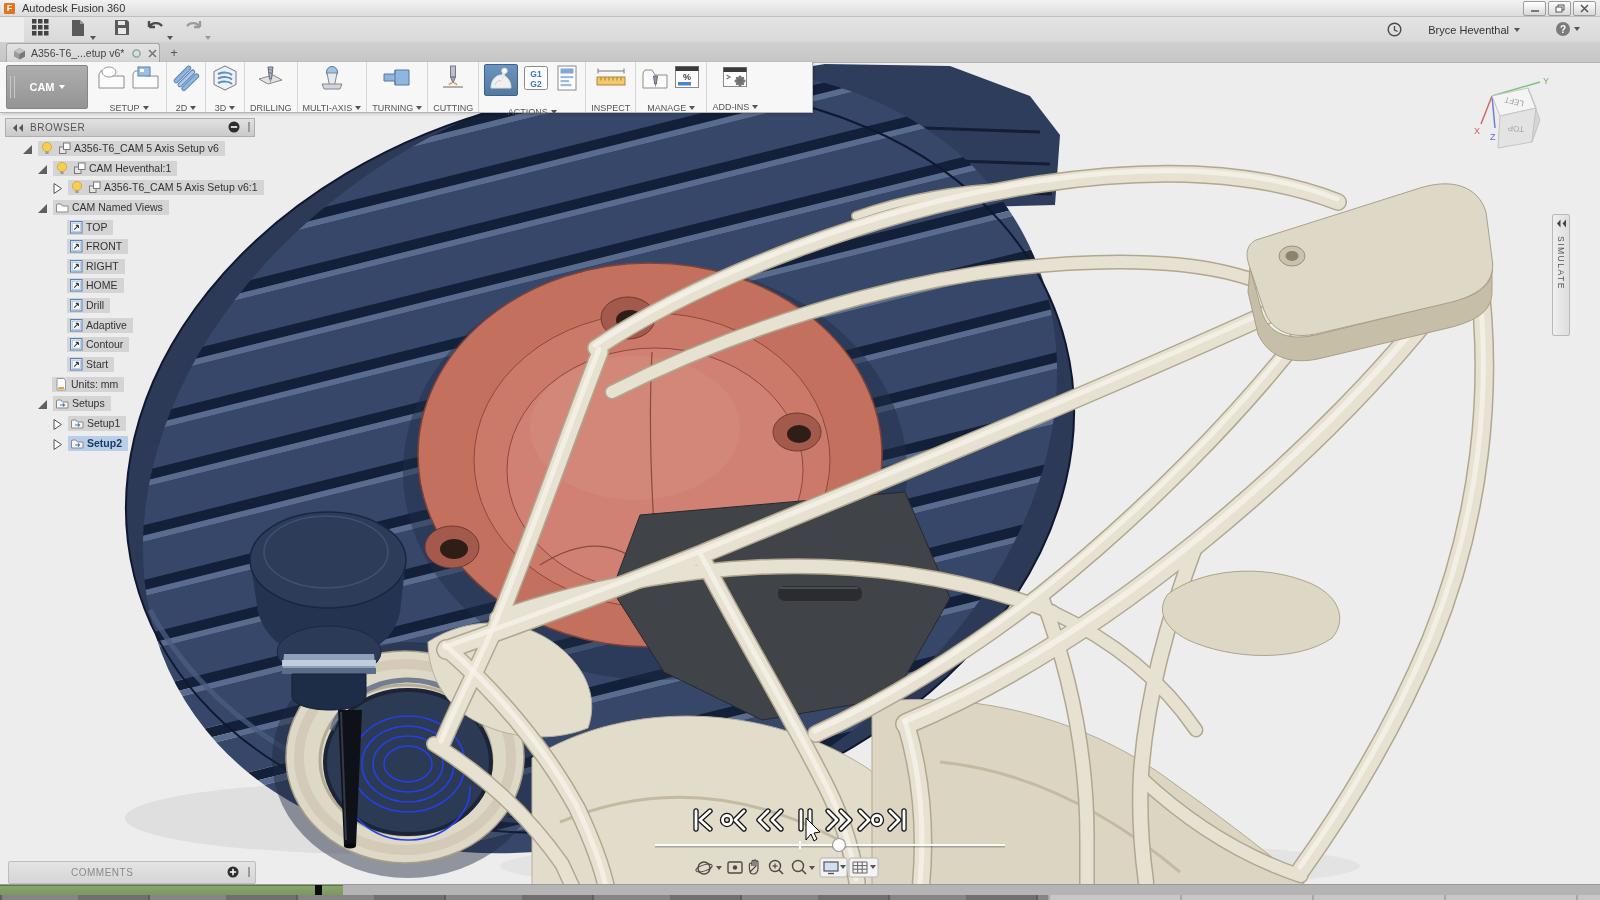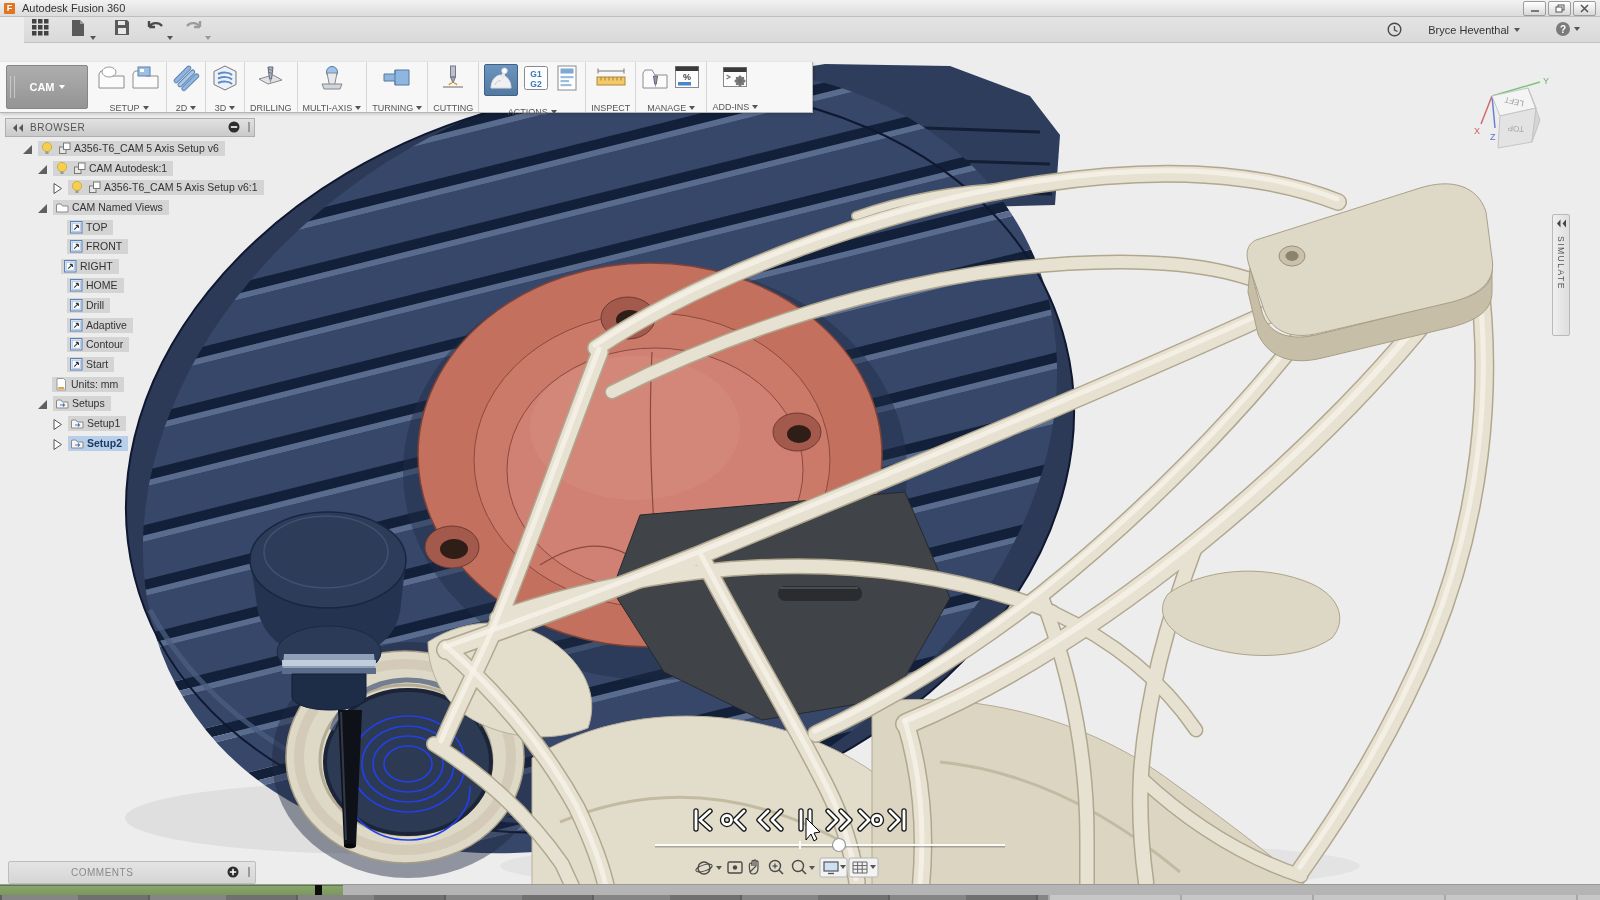--- a/index.html
+++ b/index.html
@@ -437,20 +437,37 @@
       <div class="car"></div>
     </div>
     <div class="abs" style="right:44px;top:5px;display:flex;align-items:center;gap:4px">
       <div style="width:14px;height:14px;border-radius:50%;background:#7b7b7b;color:#fff;font-size:10px;font-weight:bold;display:flex;align-items:center;justify-content:center;">
         <span>?</span>
       </div>
       <div class="car"></div>
     </div>
   </div>
 
+  <div class="abs tabbar">
+    <div class="doctab">
+      <svg width="13" height="13" style="margin:0 5px 0 6px">
+        <polygon points="6.5,1 12,4 12,9.5 6.5,12.5 1,9.5 1,4" fill="#9a9a9a"></polygon>
+        <polygon points="6.5,1 12,4 6.5,7 1,4" fill="#c3c3c3"></polygon>
+        <polygon points="6.5,7 12,4 12,9.5 6.5,12.5" fill="#777"></polygon>
+      </svg>
+      <span>A356-T6_...etup v6*</span>
+      <svg width="9" height="9" style="margin-left:8px">
+        <circle cx="4.5" cy="4.5" r="3.6" fill="none" stroke="#79a6a0" stroke-width="1.3"></circle>
+      </svg>
+      <svg width="9" height="9" style="margin-left:7px">
+        <path d="M1,1 L8,8 M8,1 L1,8" stroke="#777" stroke-width="1.6"></path>
+      </svg>
+    </div>
+    <div class="newtab">+</div>
+  </div>
 
   <div class="abs ribbon">
     <div class="camblock">
       <div class="grip"></div>
       <span>CAM</span>
         <div class="car w"></div>
     </div>
 
     <div class="rgroup">
       <div class="ricons">
@@ -702,21 +719,21 @@
       <svg class="exp" style="left:31px" width="13" height="13">
           <use href="#exp-open"></use>
         </svg>
       <div class="pill" style="left:48px">
           <svg class="ti">
             <use href="#i-bulb"></use>
           </svg>
           <svg class="ti">
             <use href="#i-comp"></use>
           </svg>
-          <span>CAM Autodesk:1</span>
+          <span>CAM Heventhal:1</span>
         </div>
     </div>
     <div class="brow" style="top:43px">
       <svg class="exp" style="left:46px" width="13" height="13">
           <use href="#exp-closed"></use>
         </svg>
       <div class="pill" style="left:63px">
           <svg class="ti">
             <use href="#i-bulb"></use>
           </svg>
@@ -747,21 +764,21 @@
     </div>
     <div class="brow" style="top:102px">
       <div class="pill" style="left:62px">
           <svg class="ti">
             <use href="#i-view"></use>
           </svg>
           <span>FRONT</span>
         </div>
     </div>
     <div class="brow" style="top:122px">
-      <div class="pill" style="left:56px">
+      <div class="pill" style="left:62px">
           <svg class="ti">
             <use href="#i-view"></use>
           </svg>
           <span>RIGHT</span>
         </div>
     </div>
     <div class="brow" style="top:141px">
       <div class="pill" style="left:62px">
           <svg class="ti">
             <use href="#i-view"></use>

